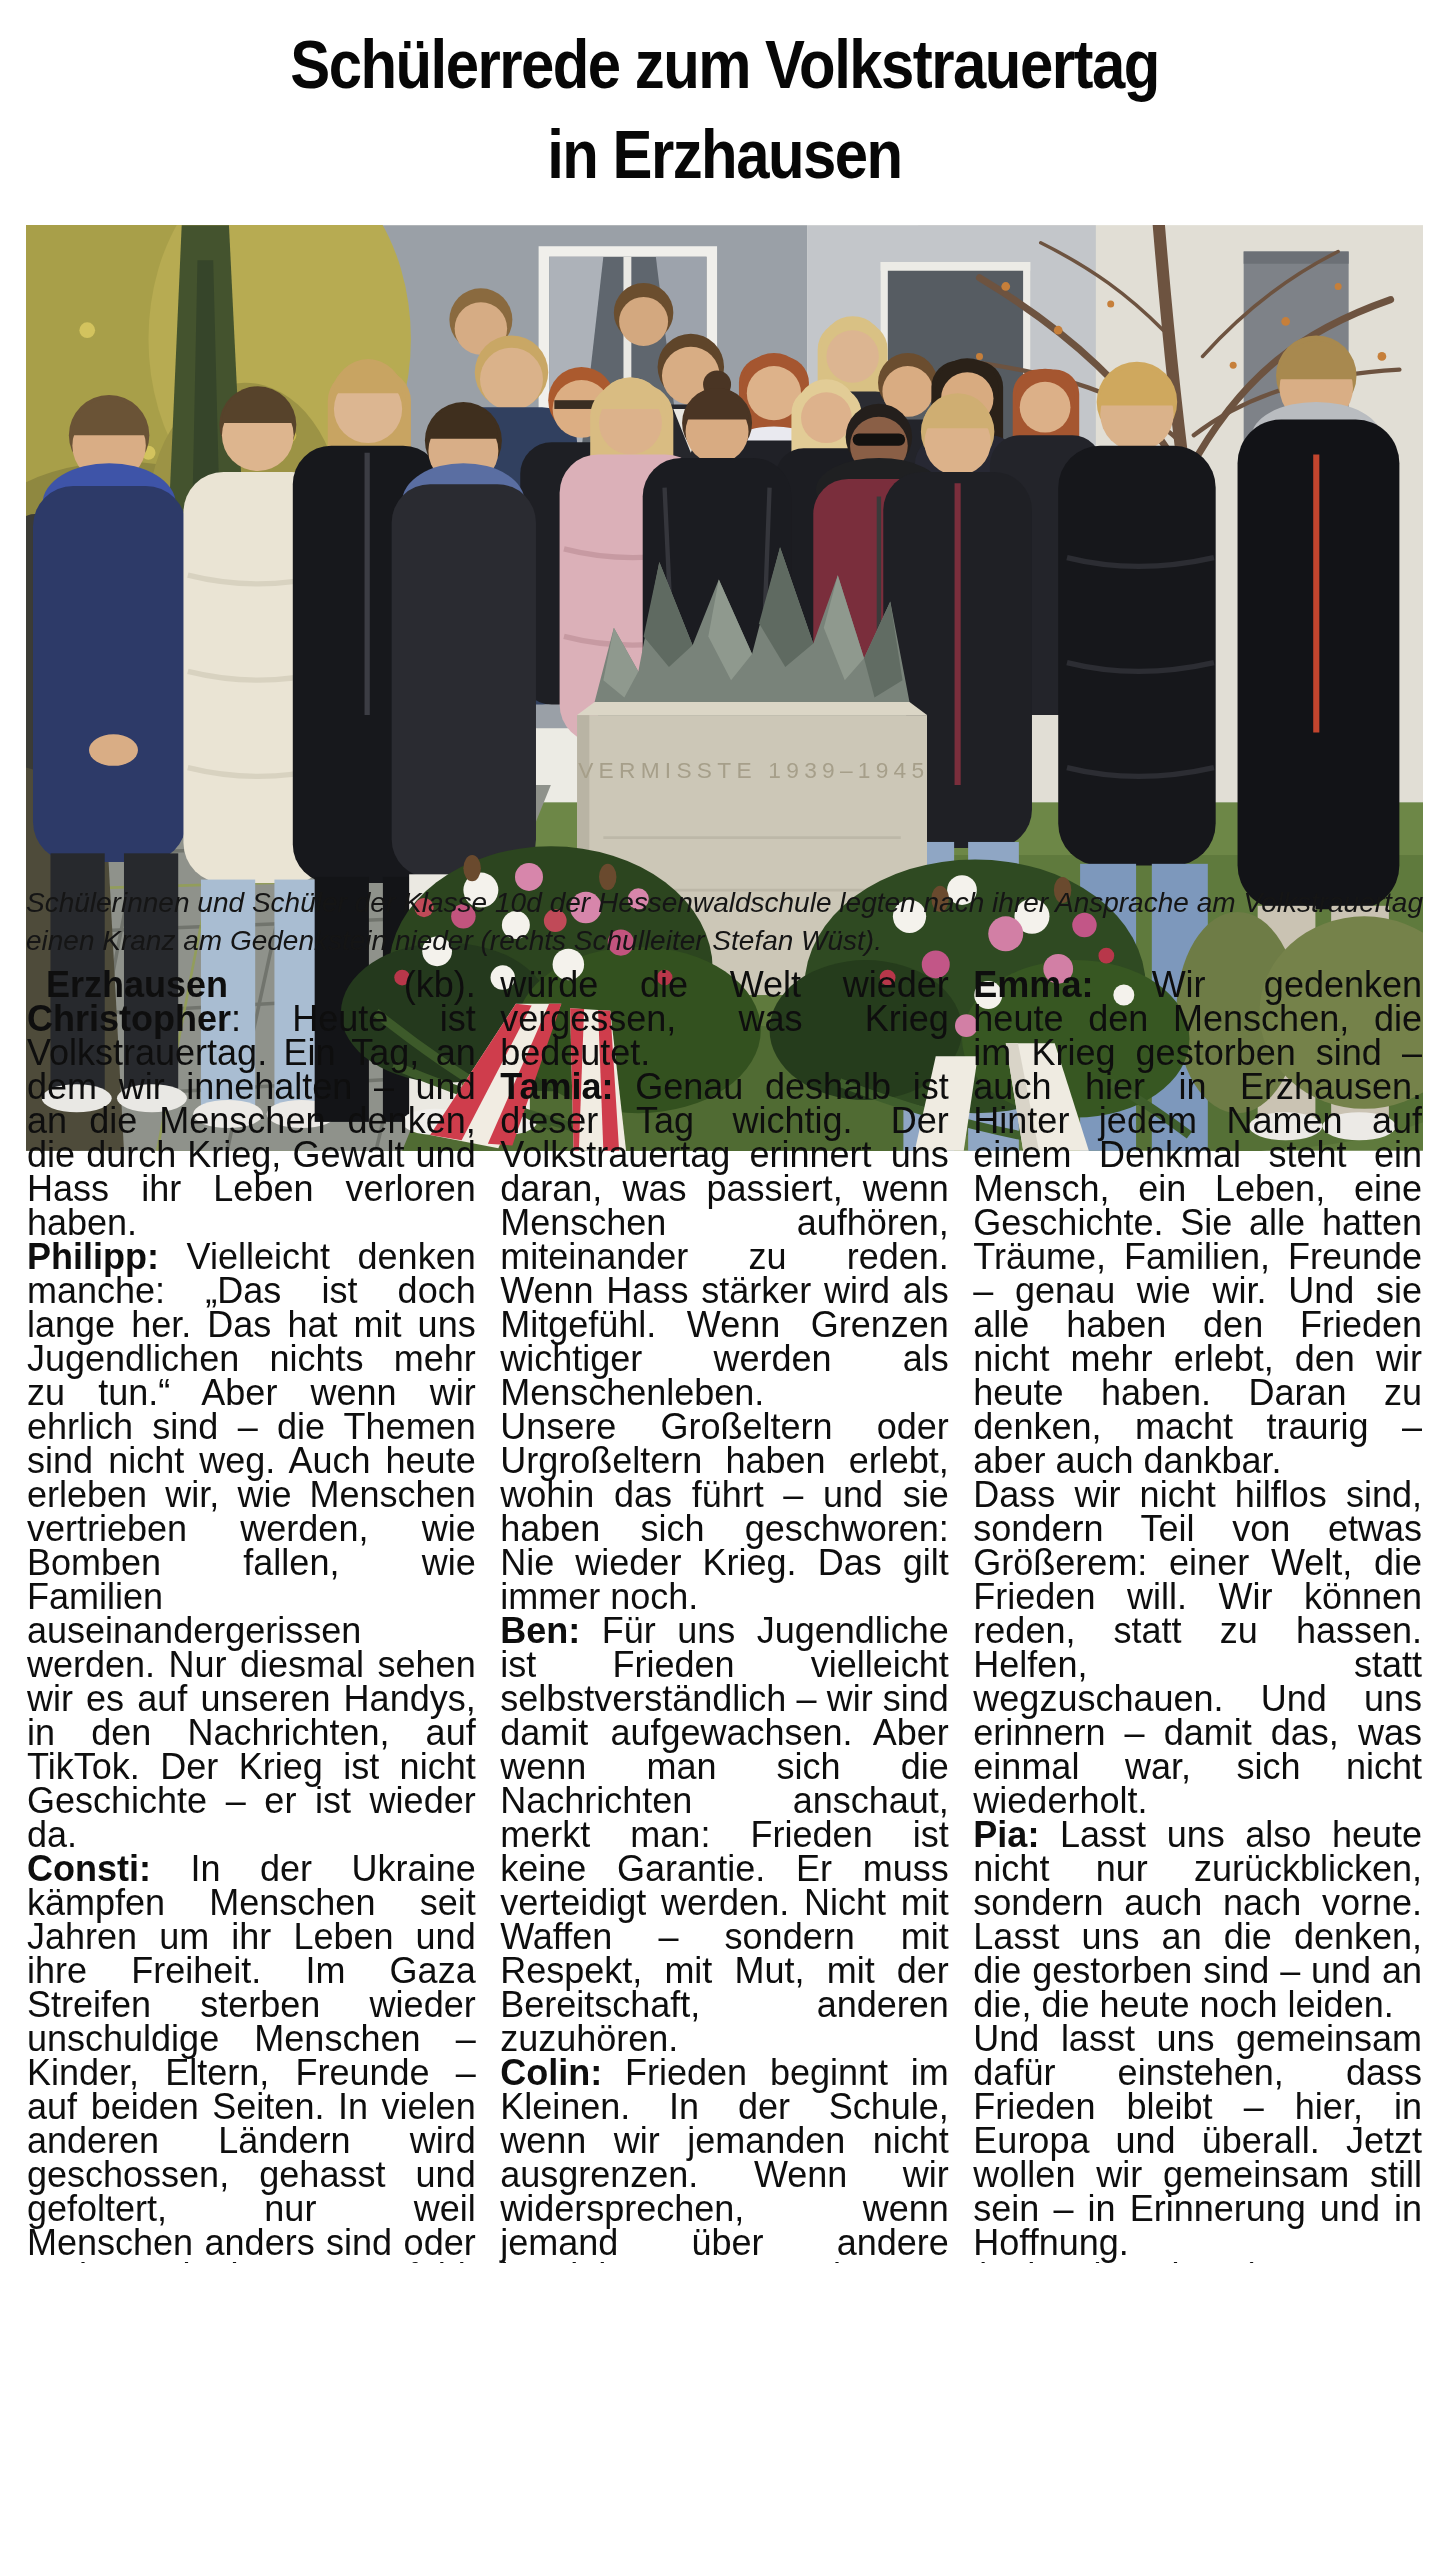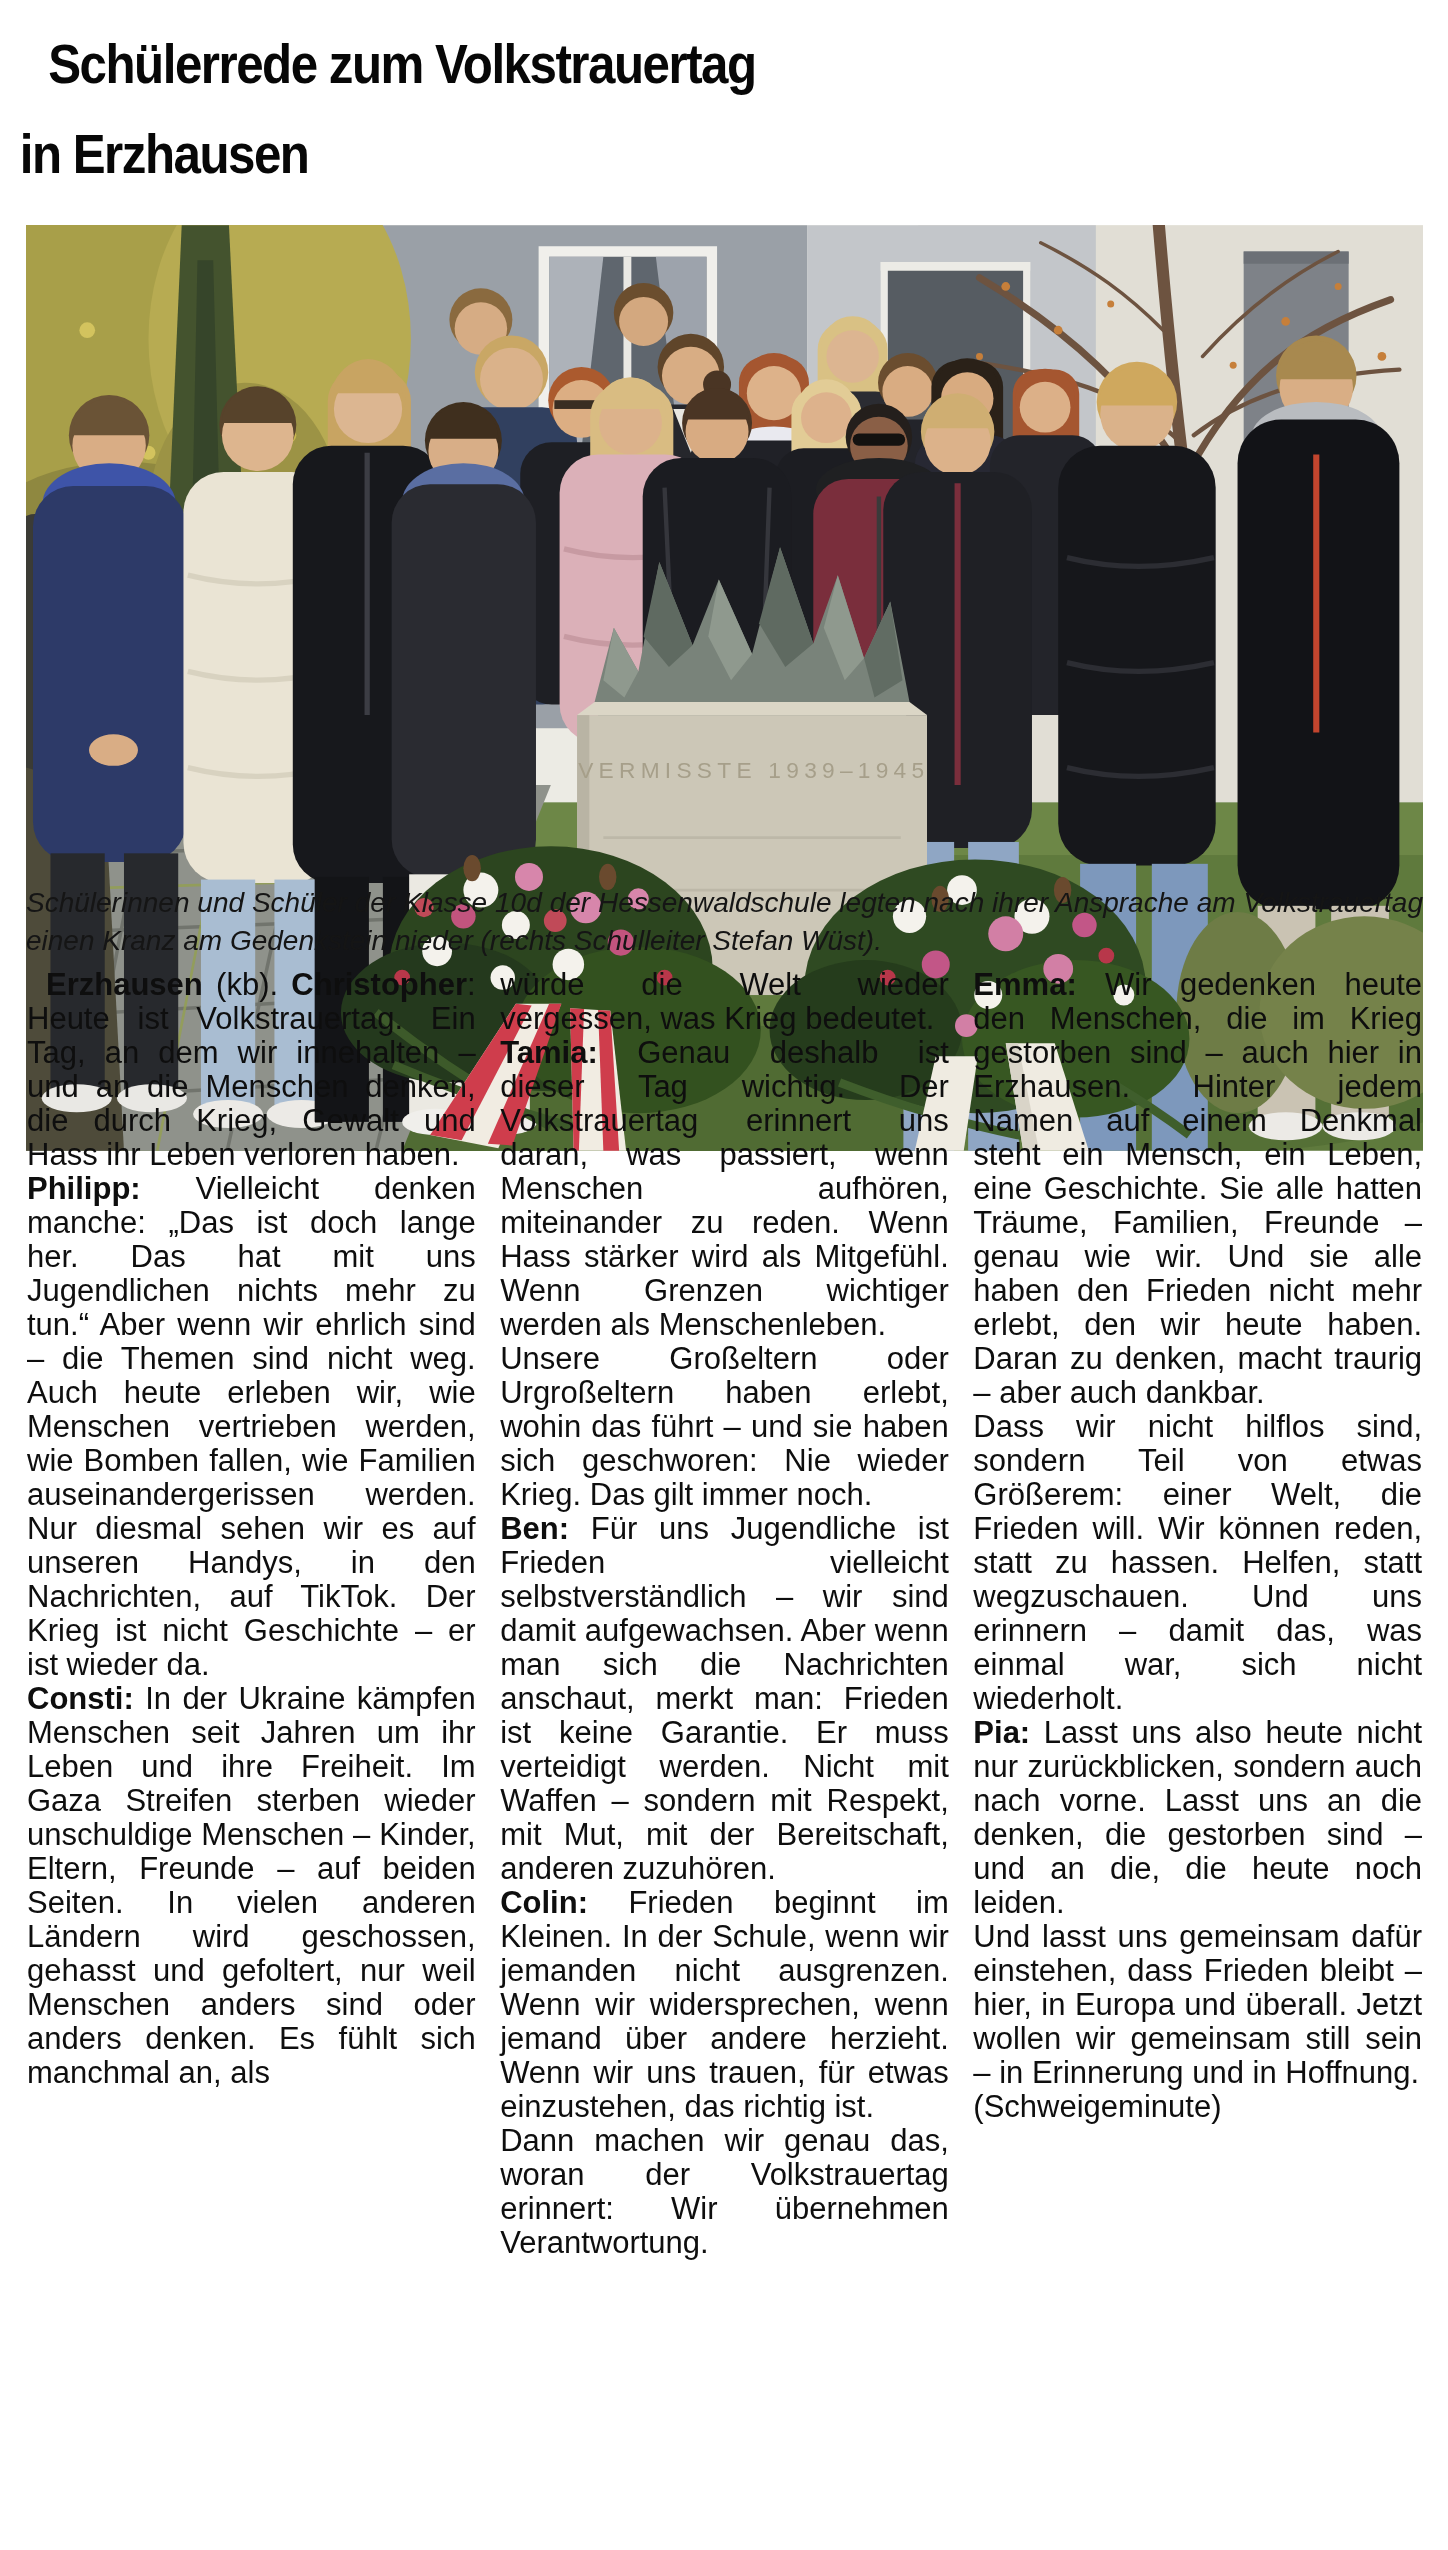--- a/index.html
+++ b/index.html
@@ -3,33 +3,33 @@
 <meta charset="utf-8">
 <style>
   html,body{margin:0;padding:0;background:#ffffff;}
   .page{
     width:1449px;height:2550px;overflow:hidden;position:relative;
     background:#ffffff;color:#0e0e0e;
     font-family:"Liberation Sans", sans-serif;
     -webkit-hyphens:auto;hyphens:auto;
   }
   .headline{
-    margin:19px 0 0;font-weight:700;
-    font-size:56px;line-height:90px;letter-spacing:-1.7px;color:#070707;
+    text-align:center;margin:19px 0 0;font-weight:700;
+    font-size:68px;line-height:90px;letter-spacing:-1.7px;color:#070707;
   }
   .headline .tline{display:inline-block;transform:scaleX(0.88);transform-origin:center;white-space:nowrap;}
   .photo-wrap{margin:26px 26px 0;width:1397px;height:650px;}
   .caption{
     margin:8.7px 26px 0;font-style:italic;font-size:28px;line-height:38px;
     text-align:justify;color:#151515;
   }
   .cols{
     display:flex;gap:24.5px;margin:8.7px 27px 0;height:1295px;overflow:hidden;
   }
-  .col{flex:1 1 0;font-size:31px;line-height:34px;text-align:justify;}
+  .col{flex:1 1 0;font-size:36px;line-height:34px;text-align:justify;}
   .col p{margin:0;}
   .col p.gap{}
   .col p.ind{text-indent:19px;}
   .col b{font-weight:700;}
 </style>
 </head>
 <body>
 
 <div class="page">
 

